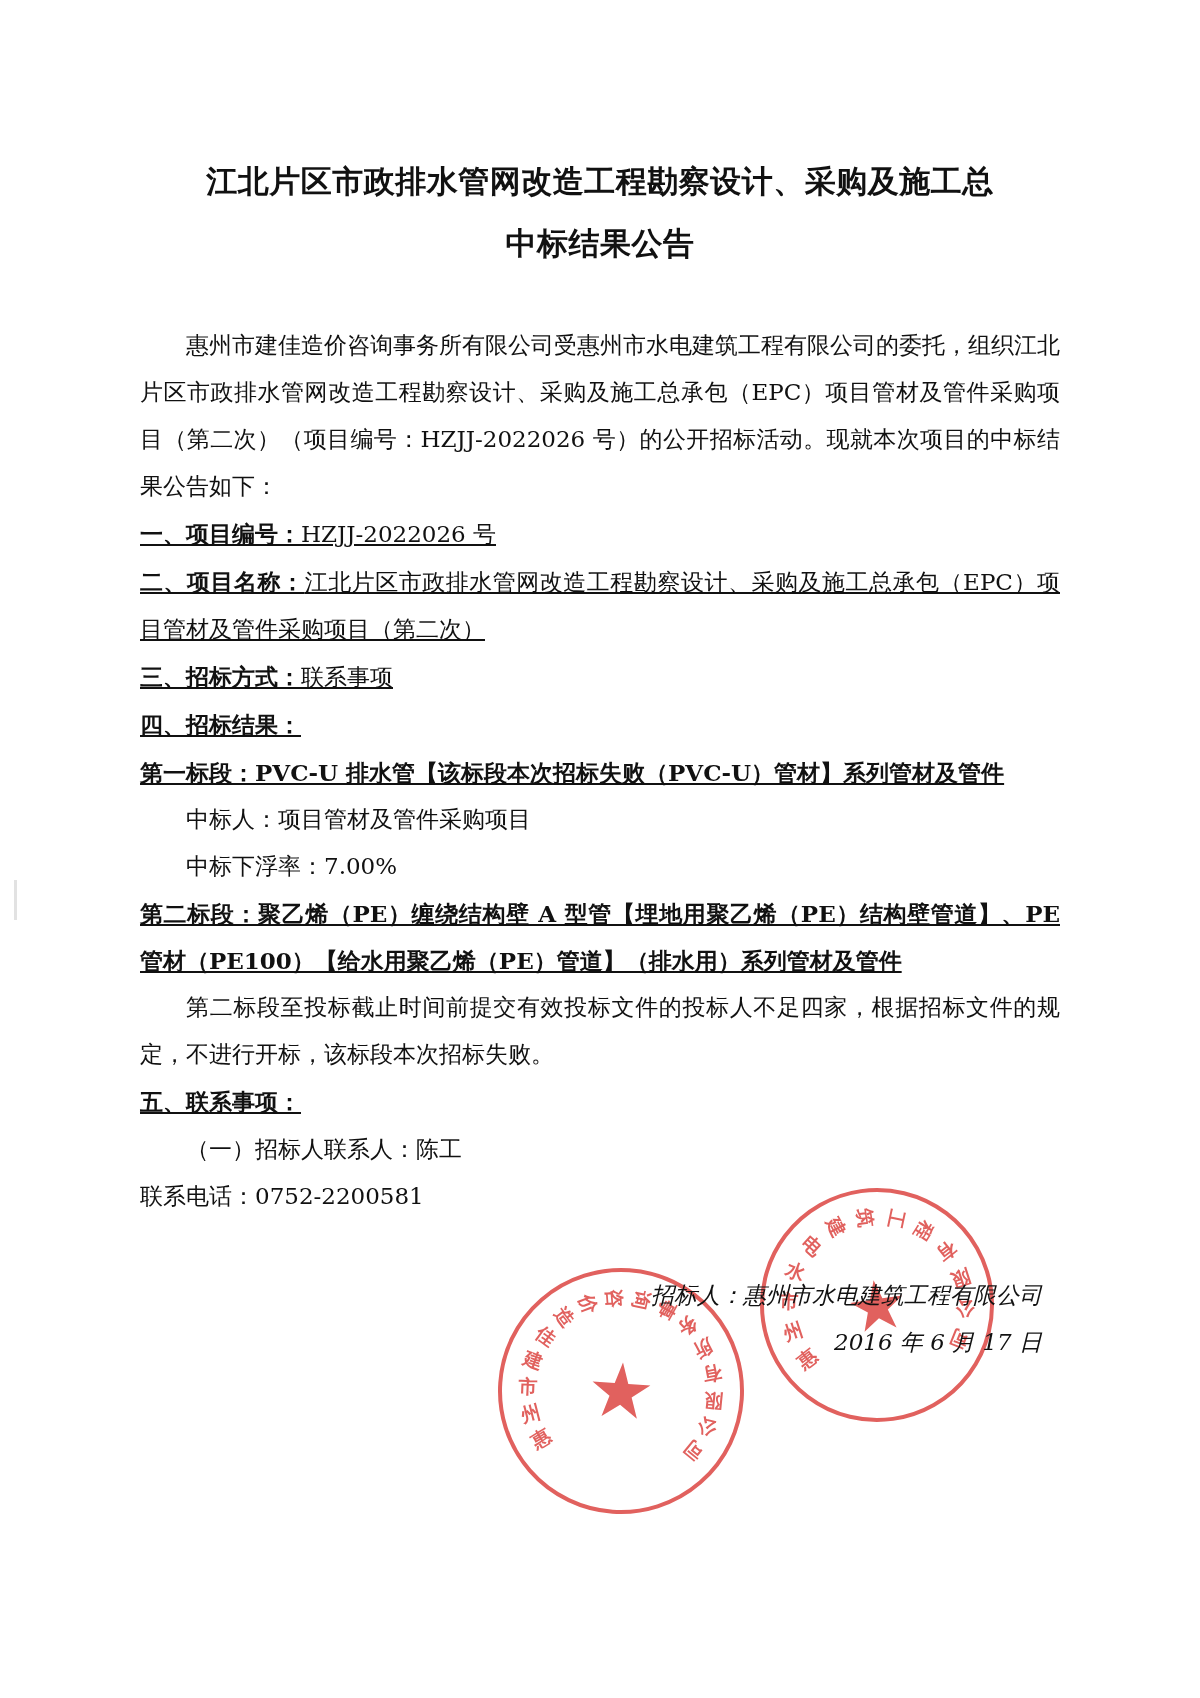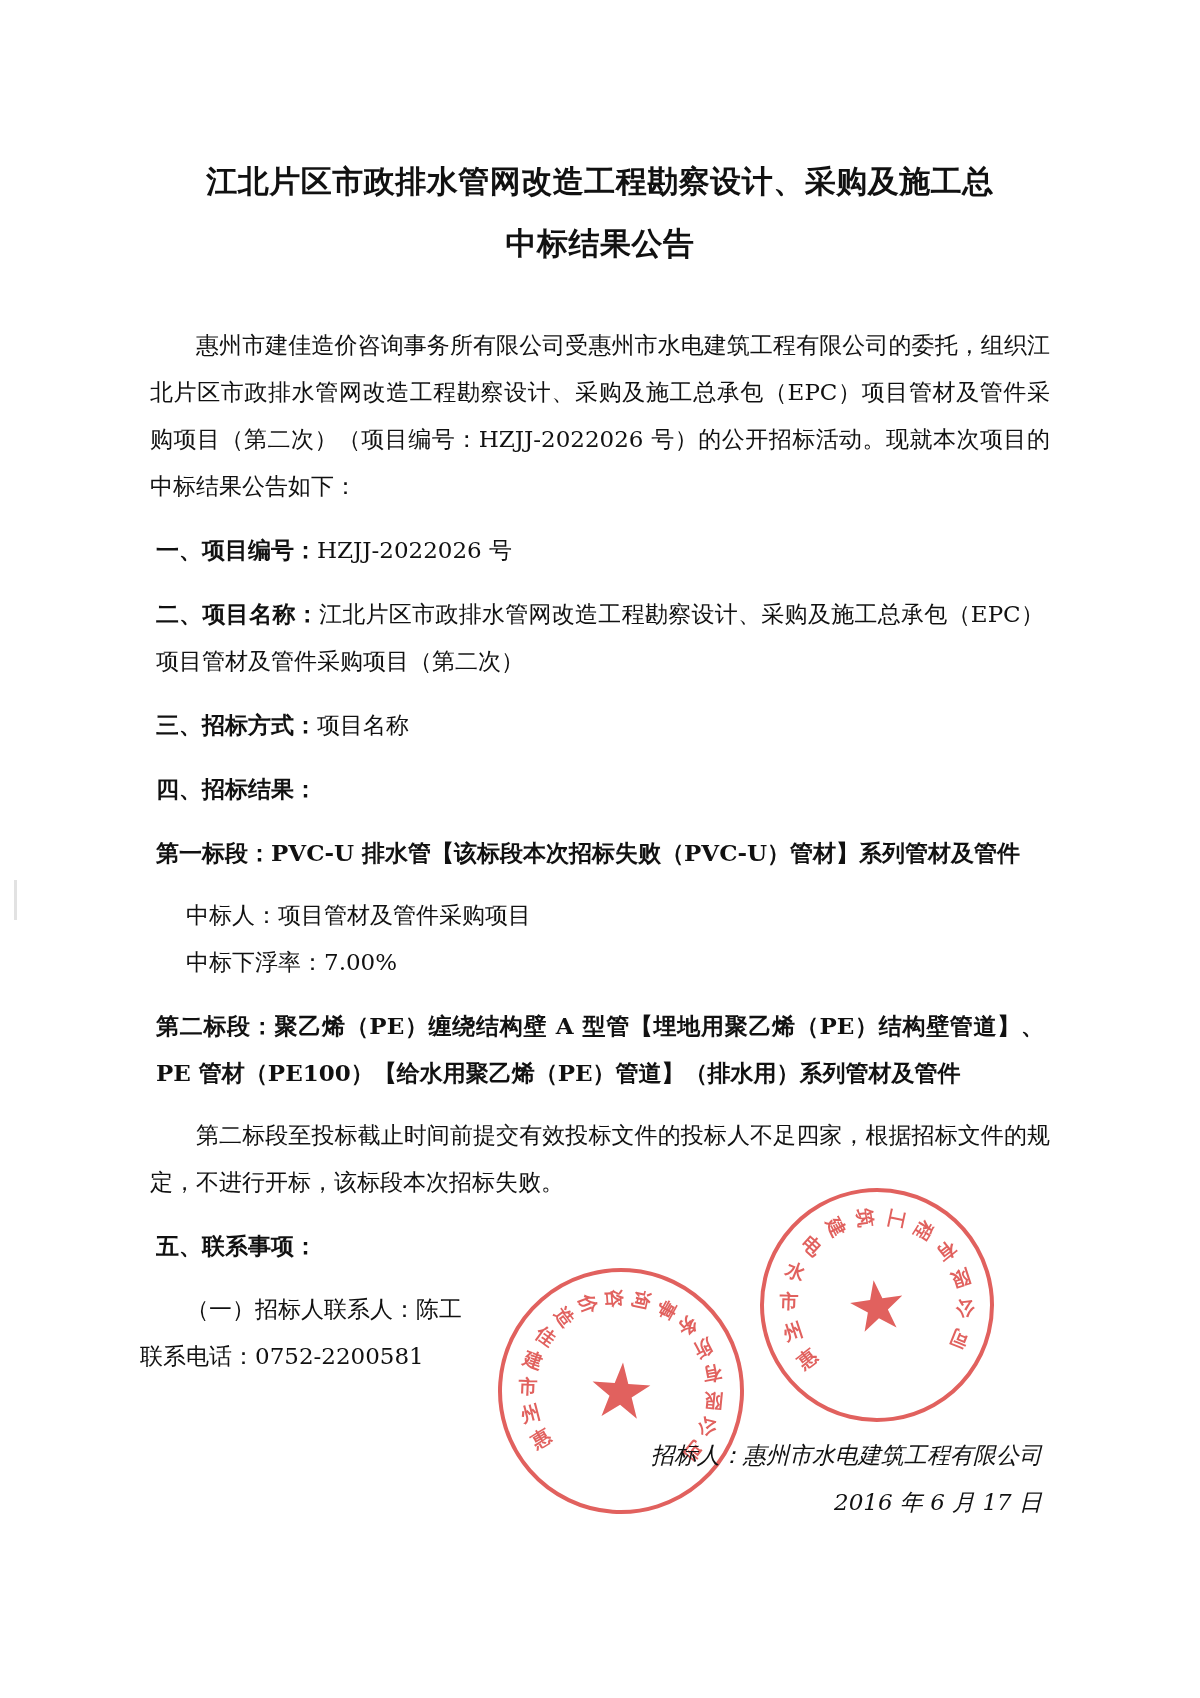--- a/index.html
+++ b/index.html
@@ -38,26 +38,27 @@
   .doc-title .line {
     display: block;
   }
   .body-text {
     margin-top: 48px;
     font-size: 23px;
     line-height: 47px;
     text-align: justify;
   }
   .para {
-    margin: 10px;
+    margin: 0;
     text-indent: 2em;
   }
   .flat {
-    margin: 16px;
+    margin: 0;
     text-indent: 0;
+    text-decoration: underline;
   }
   .indent1 {
     margin: 0;
     text-indent: 2em;
   }
   .bold {
     font-weight: bold;
   }
   .item-label {
     font-weight: bold;
@@ -179,21 +180,21 @@
 
       <p class="flat">
         <span class="item-label">一、项目编号：</span><span>HZJJ-2022026 号</span>
       </p>
 
       <p class="flat">
         <span class="item-label">二、项目名称：</span><span>江北片区市政排水管网改造工程勘察设计、采购及施工总承包（EPC）项目管材及管件采购项目（第二次）</span>
       </p>
 
       <p class="flat">
-        <span class="item-label">三、招标方式：</span><span>项目名称</span>
+        <span class="item-label">三、招标方式：</span><span>联系事项</span>
       </p>
 
       <p class="flat">
         <span class="item-label">四、招标结果：</span>
       </p>
 
       <p class="flat bold">第一标段：PVC-U 排水管【该标段本次招标失败（PVC-U）管材】系列管材及管件</p>
 
       <p class="indent1">
         <span>中标人：</span><span>项目管材及管件采购项目</span>

